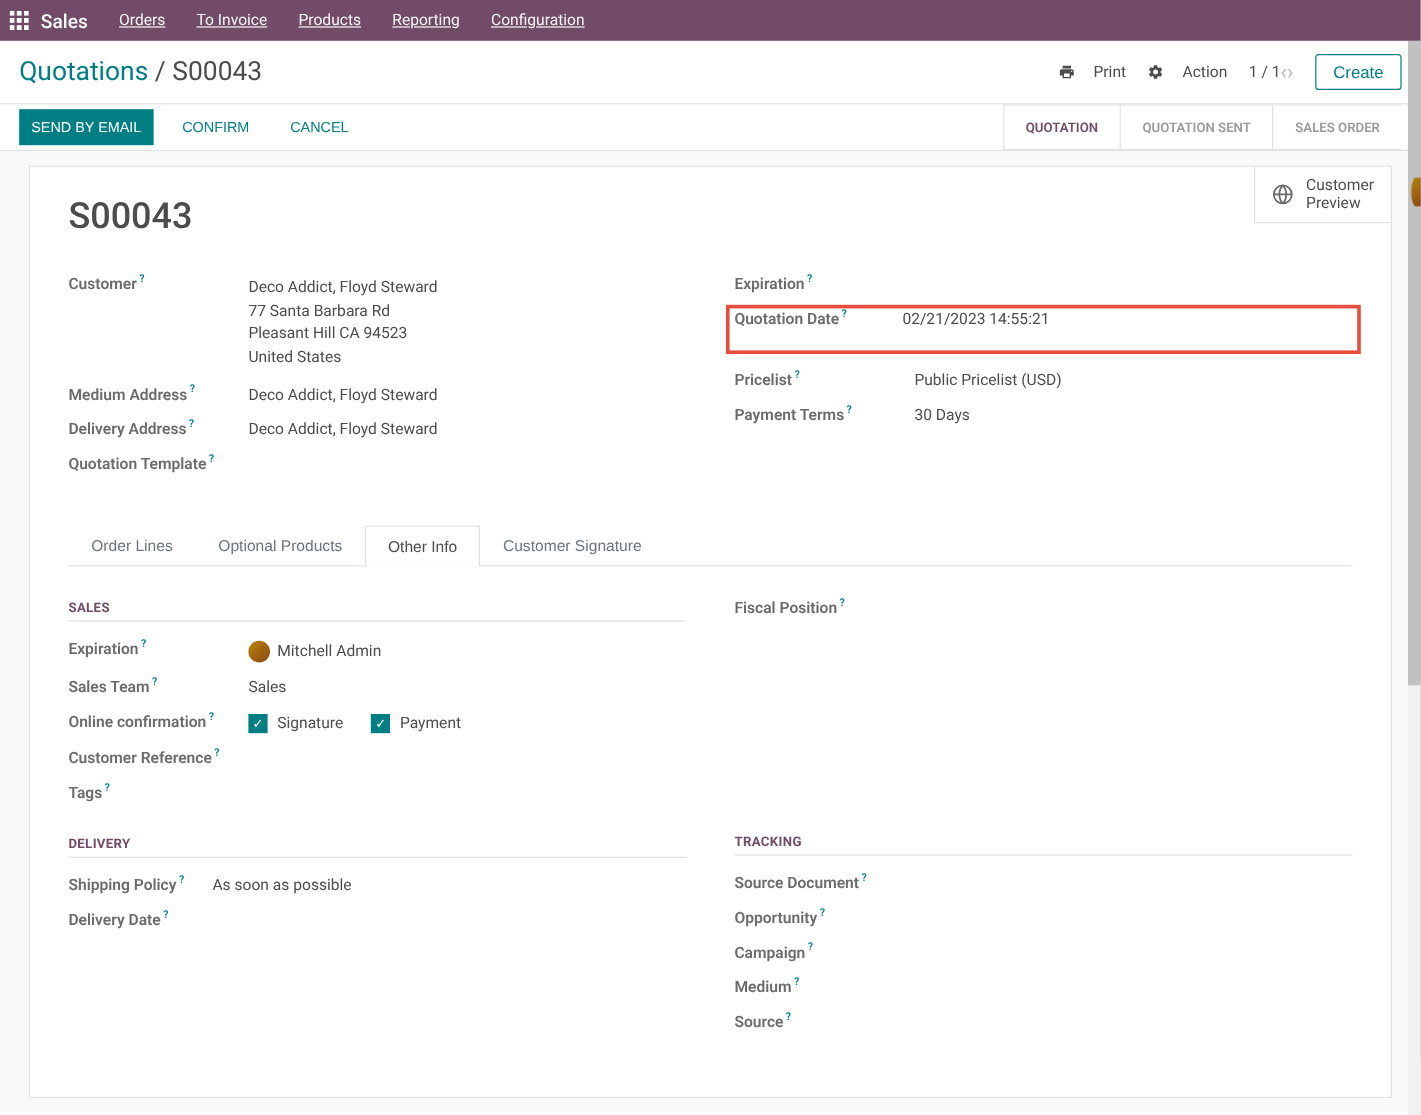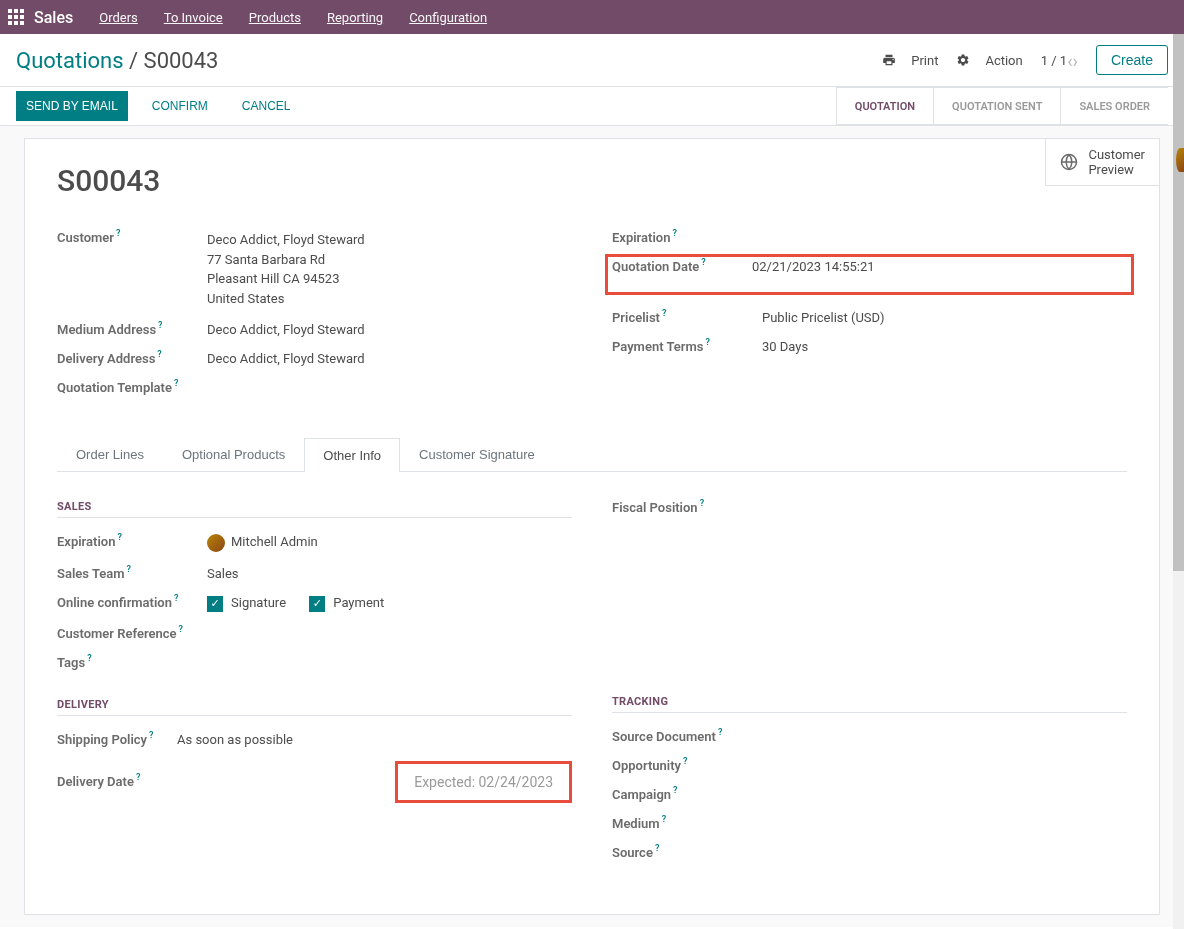--- a/index.html
+++ b/index.html
@@ -266,23 +266,20 @@
                   <span>Shipping Policy</span>
                   <span class="q">?</span>
                 </div>
               <div class="field-value">As soon as possible</div>
             </div>
             <div class="delivery-row">
               <div class="field-label" style="width:120px;">
                   <span>Delivery Date</span>
                   <span class="q">?</span>
                 </div>
-              <div class="expected-box">
-                <span>Expected: 02/24/2023</span>
-              </div>
             </div>
           </div>
         </div>
 
         <div class="form-col">
           <div class="section">
             <div class="field">
               <div class="field-label">
                   <span>Fiscal Position</span>
                   <span class="q">?</span>

